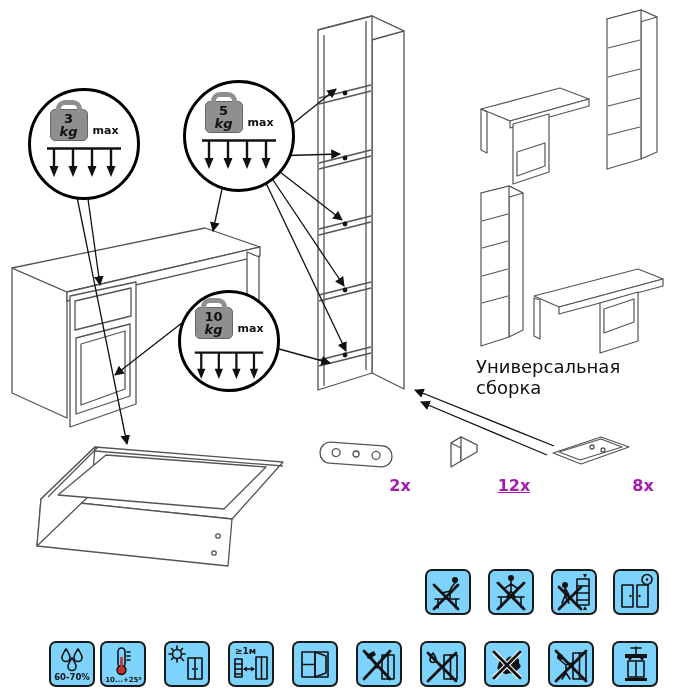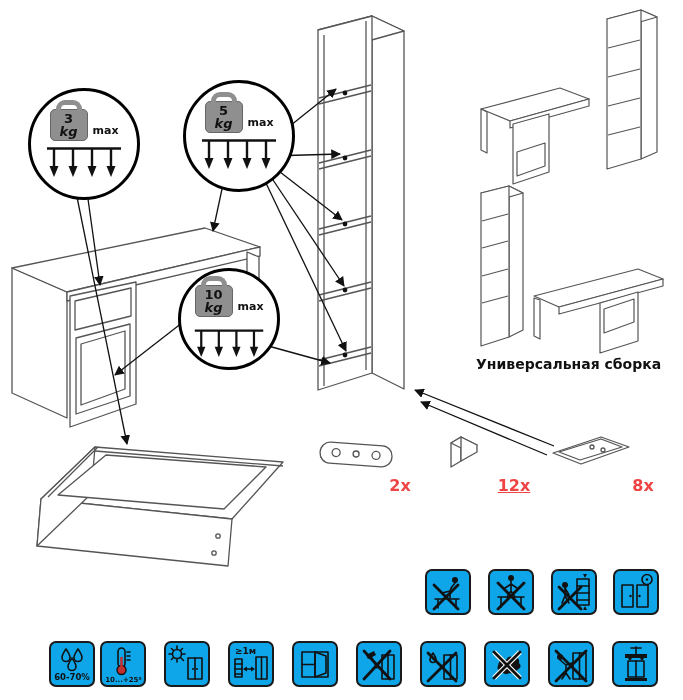--- a/index.html
+++ b/index.html
@@ -15,27 +15,27 @@
   .kettlebell{position:relative;width:36px;height:30px;background:#8f8f8f;border:1px solid #666;
               border-radius:5px;display:flex;flex-direction:column;align-items:center;justify-content:center;}
   .kettlebell::before{content:'';position:absolute;top:-10px;width:16px;height:11px;
               border:5px solid #8f8f8f;border-bottom:none;border-radius:9px 9px 0 0;}
   .kb-num{font-size:13px;font-weight:bold;line-height:1;color:#111;}
   .kb-unit{font-size:13px;font-weight:bold;line-height:1;color:#111;font-style:italic;}
   .max-label{font-size:11px;font-weight:bold;margin-bottom:4px;}
   .callout .arrows{margin-top:5px;}
 
   
-  .count{position:absolute;width:40px;text-align:center;font-size:16px;font-weight:600;color:#ef4444;}
+  .count{position:absolute;width:40px;text-align:center;font-size:16px;font-weight:600;color:#a21caf;}
   .universal-label{position:absolute;left:476px;top:356px;width:200px;
-                   font-size:14px;font-weight:bold;color:#111;}
+                   font-size:18px;font-weight:normal;color:#111;}
 
   
   .icon-box{position:absolute;width:46px;height:46px;border:2px solid #1a1a1a;border-radius:7px;
-            background:#0ea5e9;box-sizing:border-box;display:flex;align-items:center;justify-content:center;}
+            background:#7dd3fc;box-sizing:border-box;display:flex;align-items:center;justify-content:center;}
   .icon-box svg{width:38px;height:38px;}
   .pict{stroke:#111;fill:none;stroke-width:1.6;stroke-linecap:round;stroke-linejoin:round;}
   .pict-fill{fill:#111;stroke:none;}
   .pict-x{stroke:#111;fill:none;stroke-width:2.8;stroke-linecap:round;}
   .pict-text{fill:#111;stroke:none;font-family:"DejaVu Sans",sans-serif;font-weight:bold;}
 </style>
 </head>
 <body>
 
 <div class="page">
@@ -207,21 +207,21 @@
       </g>
       <g fill="#111">
         <polygon points="5.5,20 14.5,20 10,31"></polygon>
           <polygon points="24.5,20 33.5,20 29,31"></polygon>
         <polygon points="43.5,20 52.5,20 48,31"></polygon>
           <polygon points="62.5,20 71.5,20 67,31"></polygon>
       </g>
     </svg>
   </div>
 
-  <div class="callout" style="left:178px;top:268px;width:102px;height:102px;gap:6px;">
+  <div class="callout" style="left:178px;top:290px;width:102px;height:102px;gap:6px;">
     <div class="weight-row" style="margin-top:14px;">
       <div class="kettlebell">
         <span class="kb-num">10</span>
         <span class="kb-unit">kg</span>
       </div>
       <span class="max-label">max</span>
     </div>
     <svg class="arrows" width="74" height="32" viewBox="0 0 80 34">
       <line x1="3" y1="2.5" x2="77" y2="2.5" stroke="#111" stroke-width="2.4"></line>
       <g stroke="#111" stroke-width="2.4">

